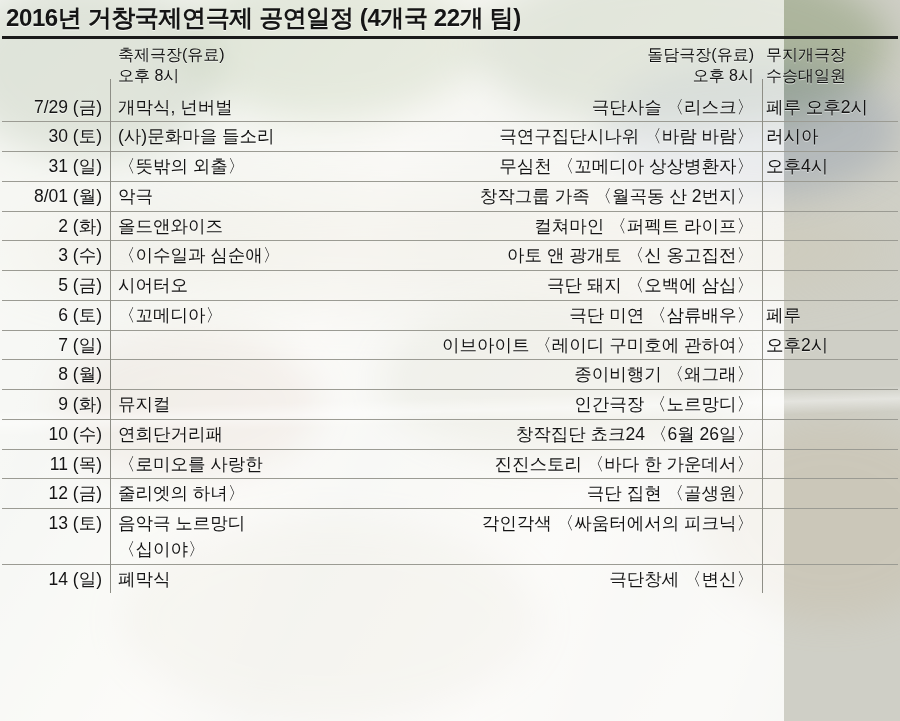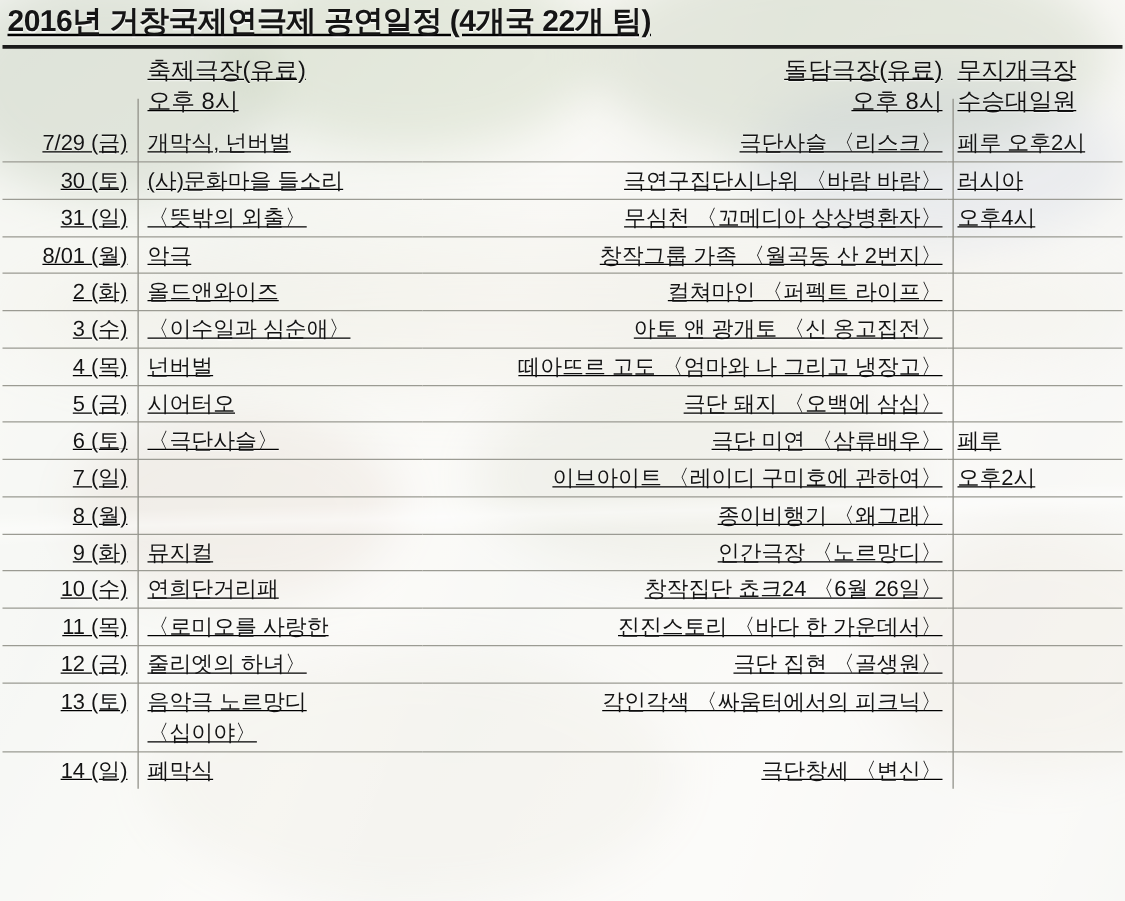--- a/index.html
+++ b/index.html
@@ -8,27 +8,26 @@
   }
   body {
     width: 900px;
     height: 721px;
     font-family: "Liberation Sans", sans-serif;
     background: #cfcfc6;
     overflow: hidden;
   }
   .page {
     position: relative;
-    width: 900px;
+    width: 784px;
     height: 721px;
     background:
       linear-gradient(180deg, rgba(255,255,255,0.80) 0%, rgba(255,255,255,0.86) 40%, rgba(255,255,255,0.88) 100%),
       linear-gradient(115deg, #7a8a5a 0%, #8f9a63 12%, #6f7f4e 22%, #9aa06a 33%, #b9b08a 42%, #8a8f66 52%, #a5a177 62%, #bdb294 72%, #92906c 82%, #a8a584 92%, #7e8459 100%);
     background-blend-mode: normal;
-    text-decoration: underline;
   }
   
   .bg-blob {
     position: absolute;
     border-radius: 50%;
     filter: blur(18px);
     opacity: 0.30;
   }
   .b1 { left: -40px; top: -20px; width: 260px; height: 180px; background: #4f6b3a; }
   .b2 { left: 180px; top: -30px; width: 300px; height: 150px; background: #6d8a46; }
@@ -97,21 +96,21 @@
     line-height: 1.30;
     white-space: nowrap;
     text-shadow: 0 1px 0 rgba(255,255,255,0.55);
   }
   .col-date { width: 108px; text-align: right; padding-right: 8px !important; }
   .col-a    { width: 228px; padding-left: 8px !important; }
   .col-b    { width: 420px; padding-left: 4px !important; text-align: right; }
   .col-c    { width: 140px; padding-left: 8px !important; }
 
   thead td {
-    font-size: 19px;
+    font-size: 16px;
     line-height: 1.32;
     padding-top: 6px !important;
     padding-bottom: 6px !important;
   }
   .hdr-sub { display: block; }
 
   tbody tr td {
     border-top: 1px solid #9b9b93;
   }
   tbody tr:first-child td {
@@ -211,34 +210,28 @@
               <td class="col-b">컬쳐마인 〈퍼펙트 라이프〉</td>
               <td class="col-c"></td>
             </tr>
             <tr>
               <td class="col-date">3 (수)</td>
               <td class="col-a">〈이수일과 심순애〉</td>
               <td class="col-b">아토 앤 광개토 〈신 옹고집전〉</td>
               <td class="col-c"></td>
             </tr>
             <tr>
-              <td class="col-date">4 (목)</td>
-              <td class="col-a">넌버벌</td>
-              <td class="col-b">떼아뜨르 고도 〈엄마와 나 그리고 냉장고〉</td>
-              <td class="col-c"></td>
-            </tr>
-            <tr>
               <td class="col-date">5 (금)</td>
               <td class="col-a">시어터오</td>
               <td class="col-b">극단 돼지 〈오백에 삼십〉</td>
               <td class="col-c"></td>
             </tr>
             <tr>
               <td class="col-date">6 (토)</td>
-              <td class="col-a">〈극단사슬〉</td>
+              <td class="col-a">〈꼬메디아〉</td>
               <td class="col-b">극단 미연 〈삼류배우〉</td>
               <td class="col-c">페루</td>
             </tr>
             <tr>
               <td class="col-date">7 (일)</td>
               <td class="col-a"></td>
               <td class="col-b">이브아이트 〈레이디 구미호에 관하여〉</td>
               <td class="col-c">오후2시</td>
             </tr>
             <tr>

